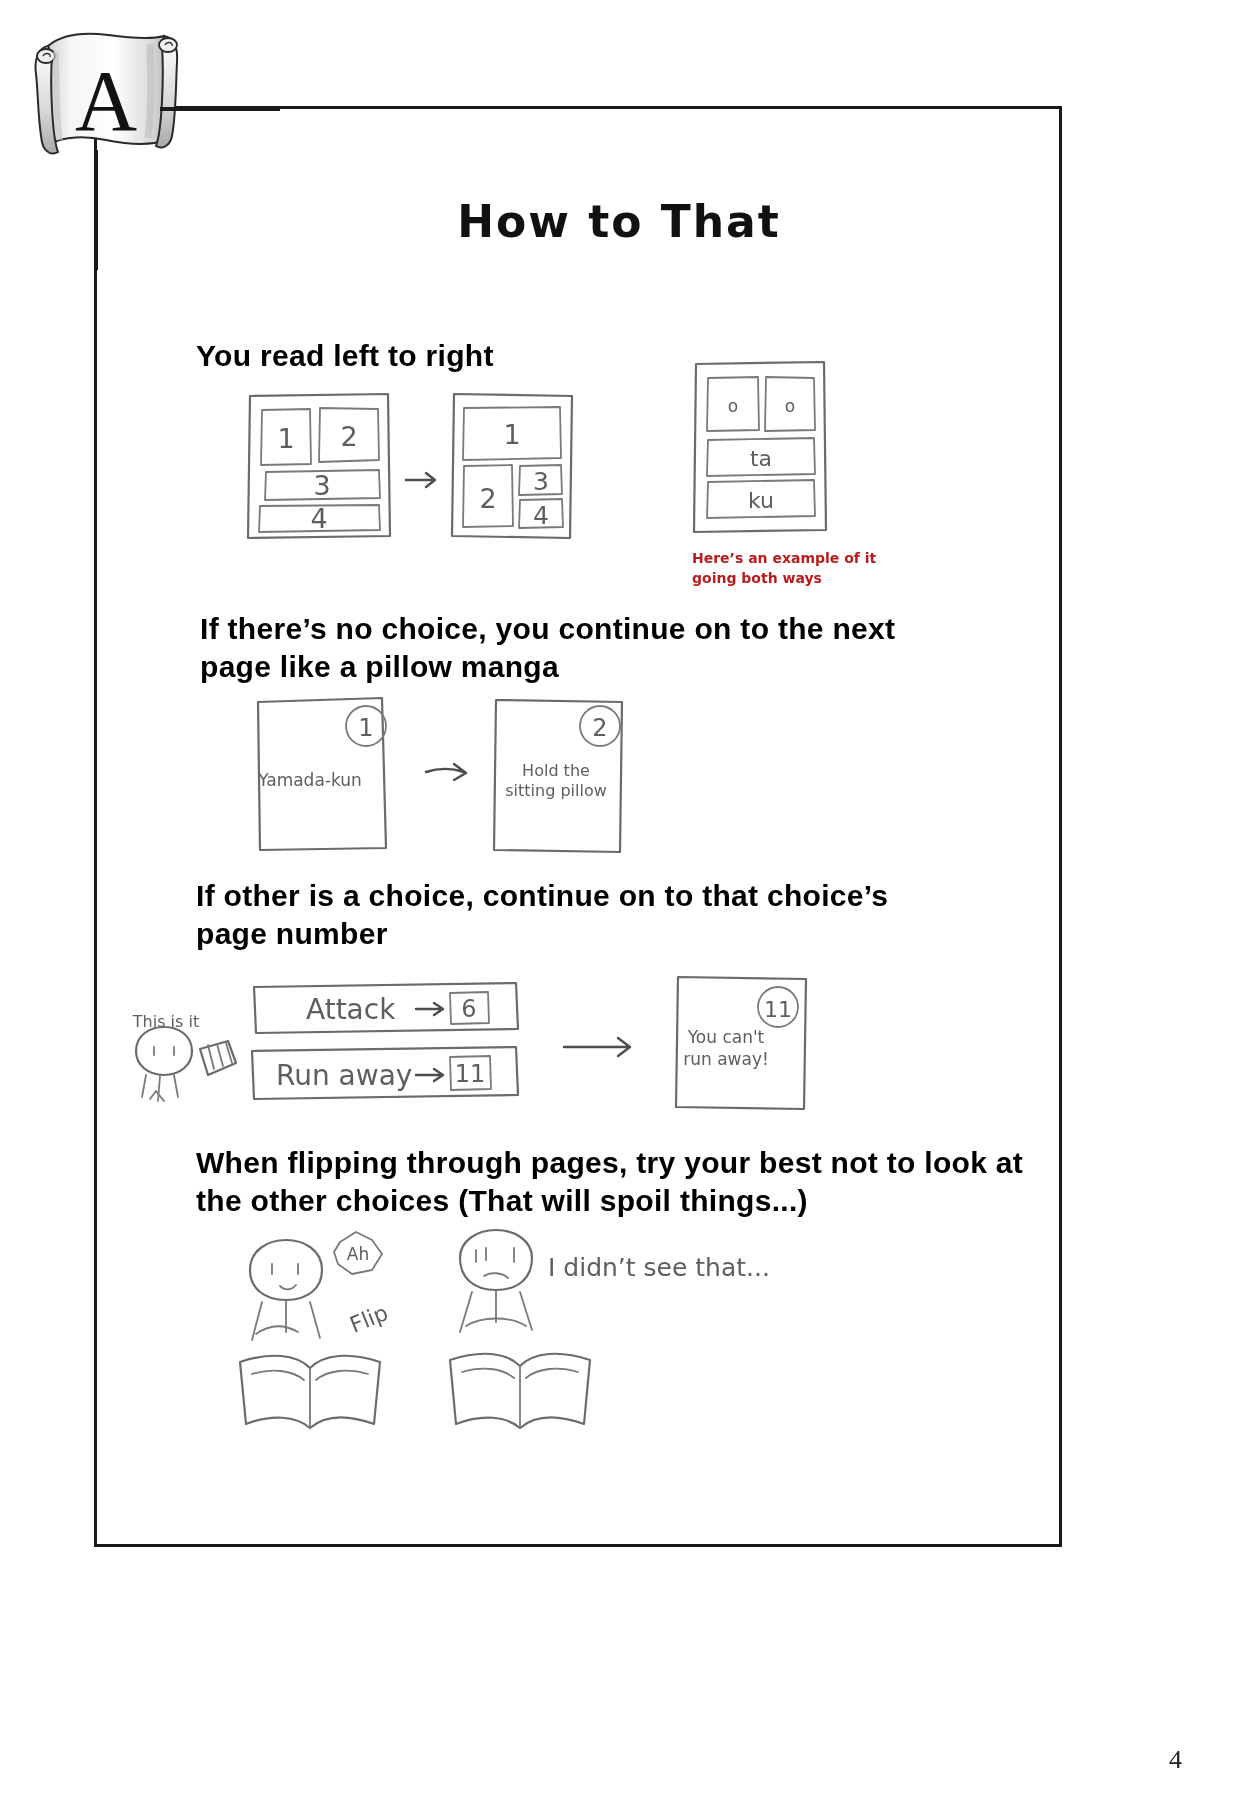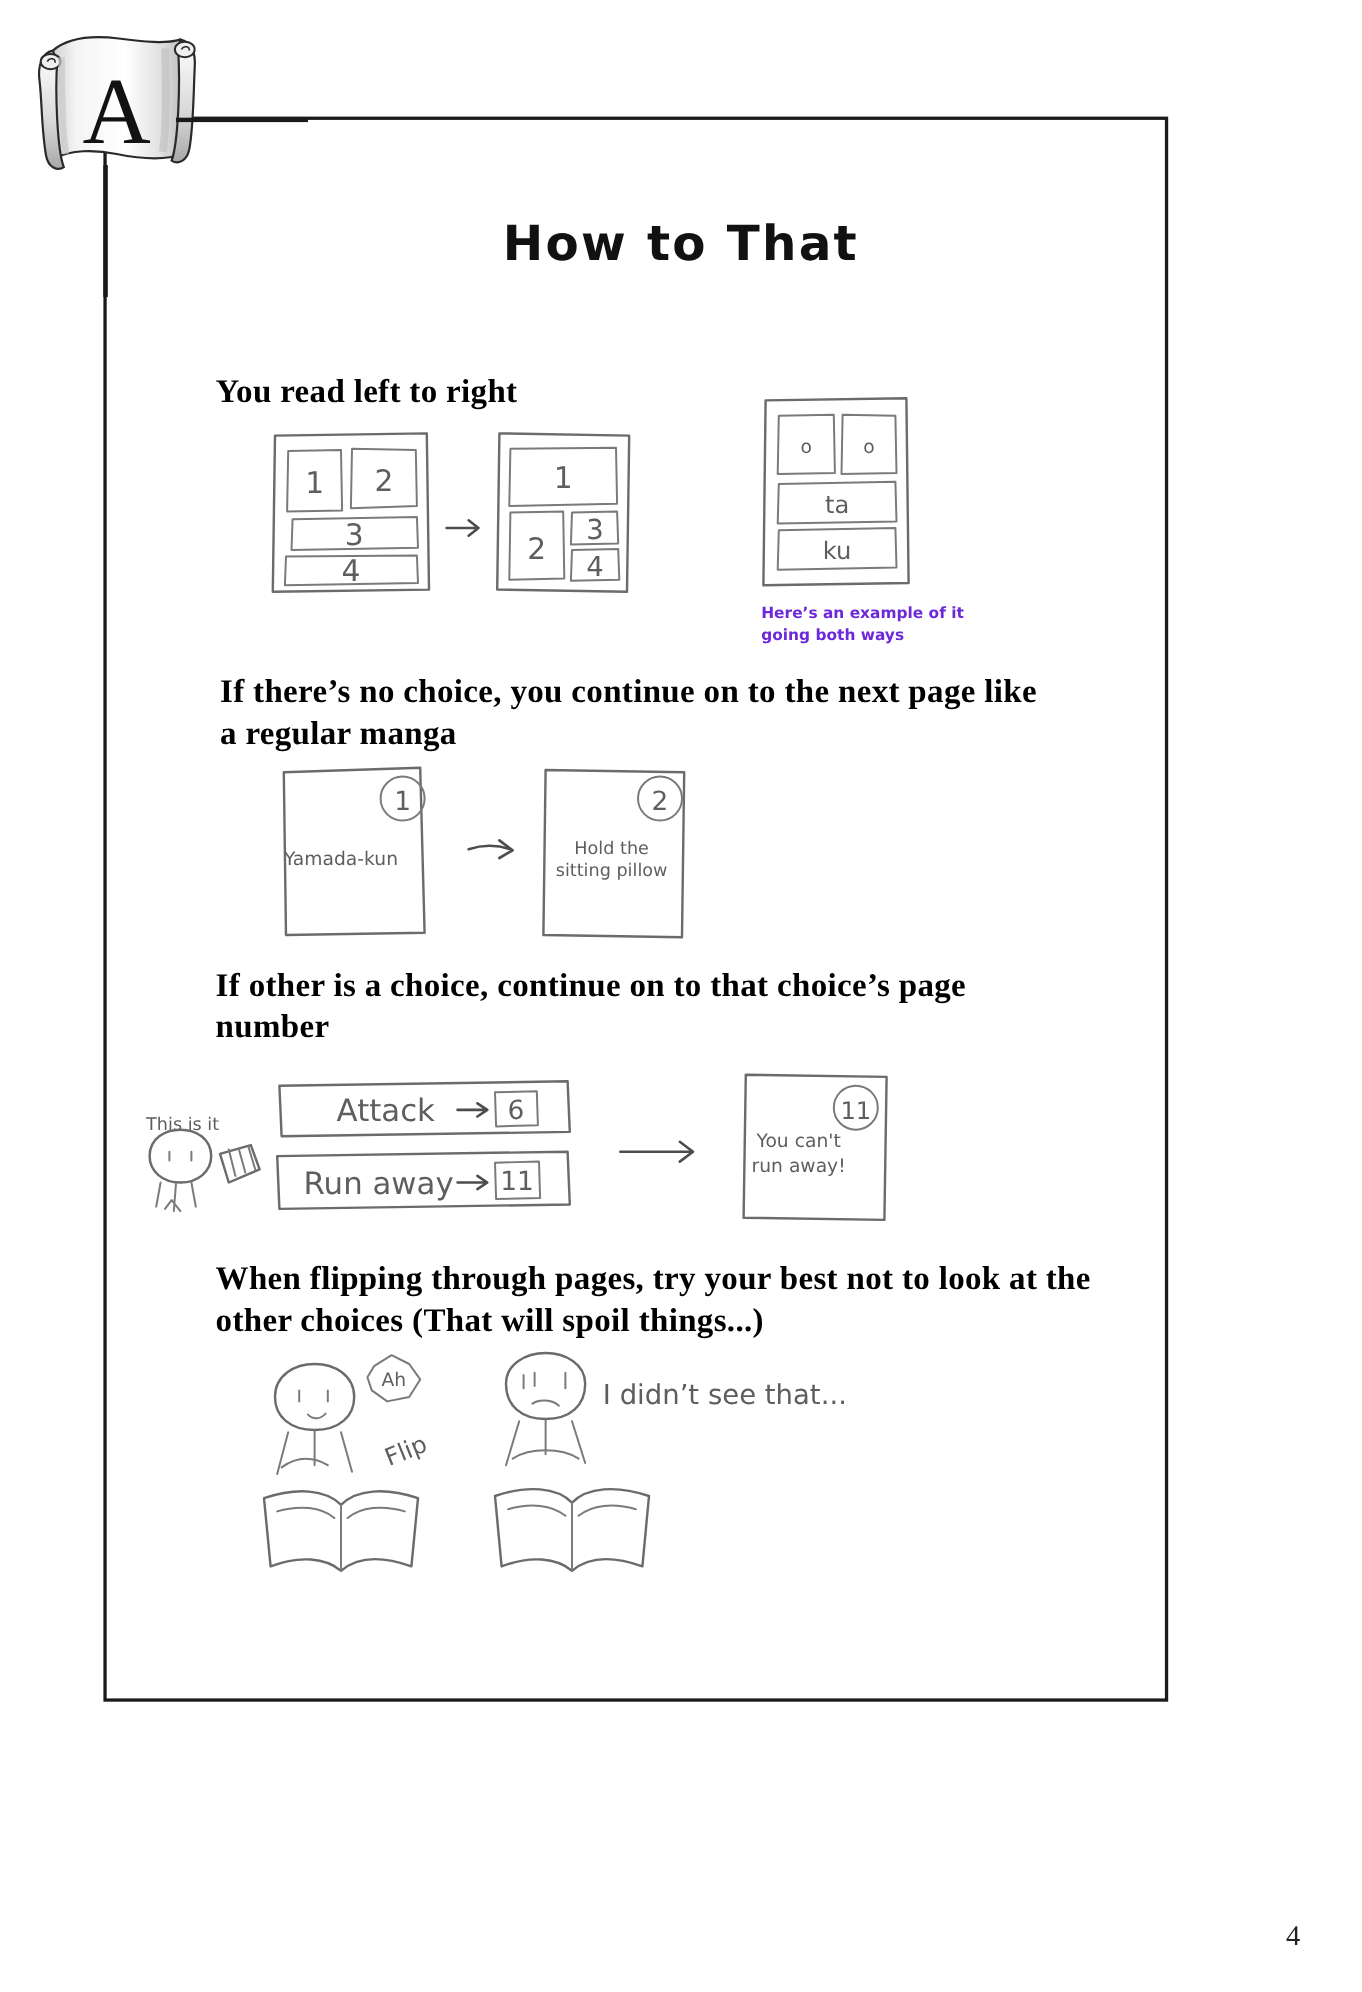--- a/index.html
+++ b/index.html
@@ -17,31 +17,31 @@
   .scroll-banner svg{display:block;}
   
   .title{
     position:absolute;left:0;top:196px;width:1238px;text-align:center;
     font-size:44px;font-weight:bold;letter-spacing:2px;
     font-family:"DejaVu Sans",sans-serif;
   }
   
   .heading{
     position:absolute;font-weight:bold;font-size:30px;line-height:1.28;
-    font-family:Liberation Serif, serif;letter-spacing:0.3px;color:#000;
+    font-family:Liberation Sans, sans-serif;letter-spacing:0.3px;color:#000;
   }
   .h1{left:196px;top:337px;width:600px;}
   .h2{left:200px;top:610px;width:760px;}
   .h3{left:196px;top:877px;width:720px;}
   .h4{left:196px;top:1144px;width:830px;}
   
   .caption{
     position:absolute;left:692px;top:548px;width:200px;
     font-size:14px;font-weight:bold;line-height:1.45;
-    font-family:"DejaVu Sans",sans-serif;color:#6d28d9;
+    font-family:"DejaVu Sans",sans-serif;color:#b91c1c;
   }
   
   .illus{position:absolute;}
   .illus svg{display:block;overflow:visible;}
   .s1{left:236px;top:380px;}
   .s1b{left:684px;top:352px;}
   .s2{left:248px;top:688px;}
   .s3{left:116px;top:965px;}
   .s4{left:222px;top:1228px;}
   
@@ -155,21 +155,21 @@
     <path class="pk-thin" d="M24 88 L130 86 L131 122 L23 124 Z"></path>
     <text class="hw" x="77" y="114" text-anchor="middle" font-size="22">ta</text>
 
     <path class="pk-thin" d="M24 130 L130 128 L131 164 L23 166 Z"></path>
     <text class="hw" x="77" y="156" text-anchor="middle" font-size="22">ku</text>
   </svg>
 </div>
 
 <div class="caption">Here’s an example of it going both ways</div>
 
-<div class="heading h2">If there’s no choice, you continue on to the next page like a regular manga</div>
+<div class="heading h2">If there’s no choice, you continue on to the next page like a pillow manga</div>
 
 <div class="illus s2">
   <svg width="400" height="180" viewBox="0 0 400 180">
 
     <path class="pk" d="M10 14 L134 10 L138 160 L12 162 Z"></path>
 
     <circle class="pk-thin" cx="118" cy="38" r="20"></circle>
     <text class="hw" x="118" y="48" text-anchor="middle" font-size="24">1</text>
     <text class="hw" x="62" y="98" text-anchor="middle" font-size="17">Yamada-kun</text>
 

